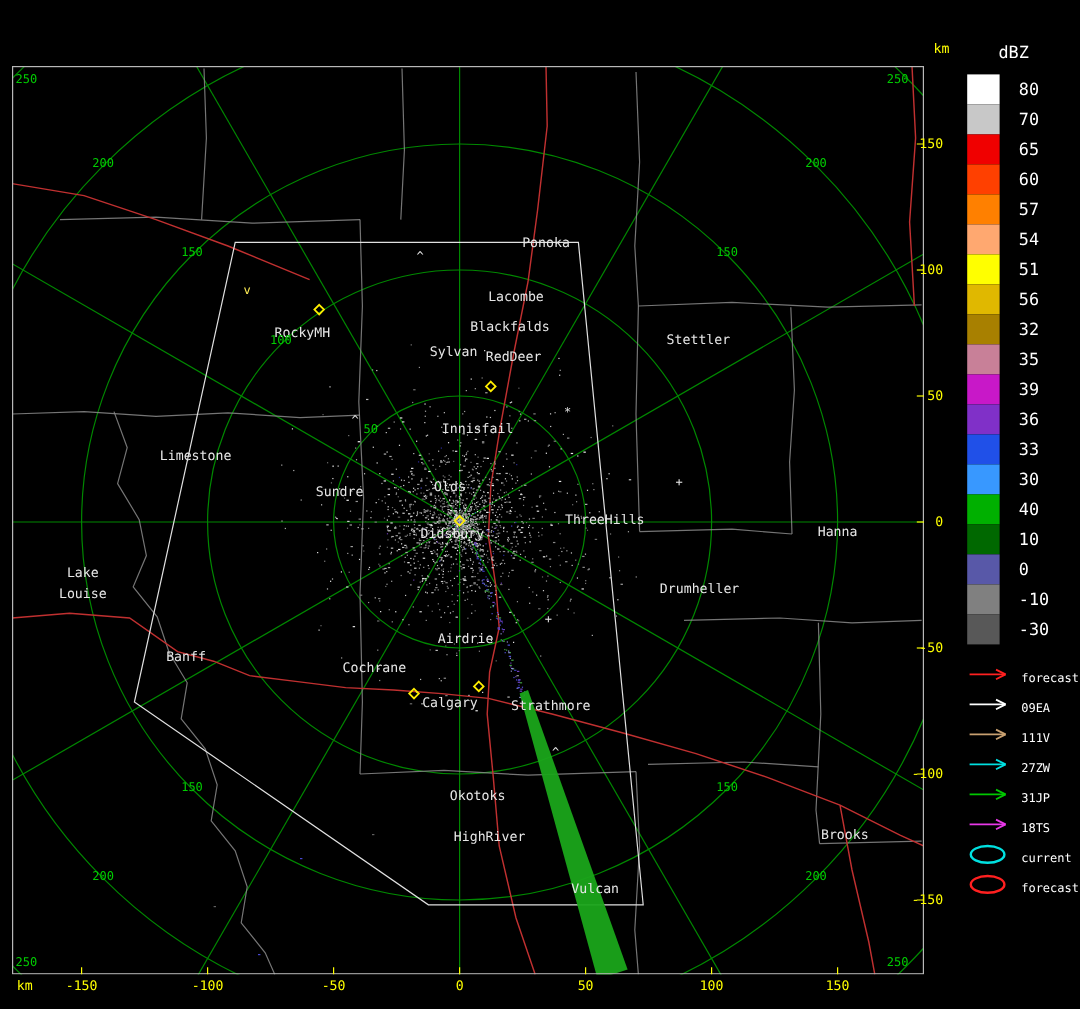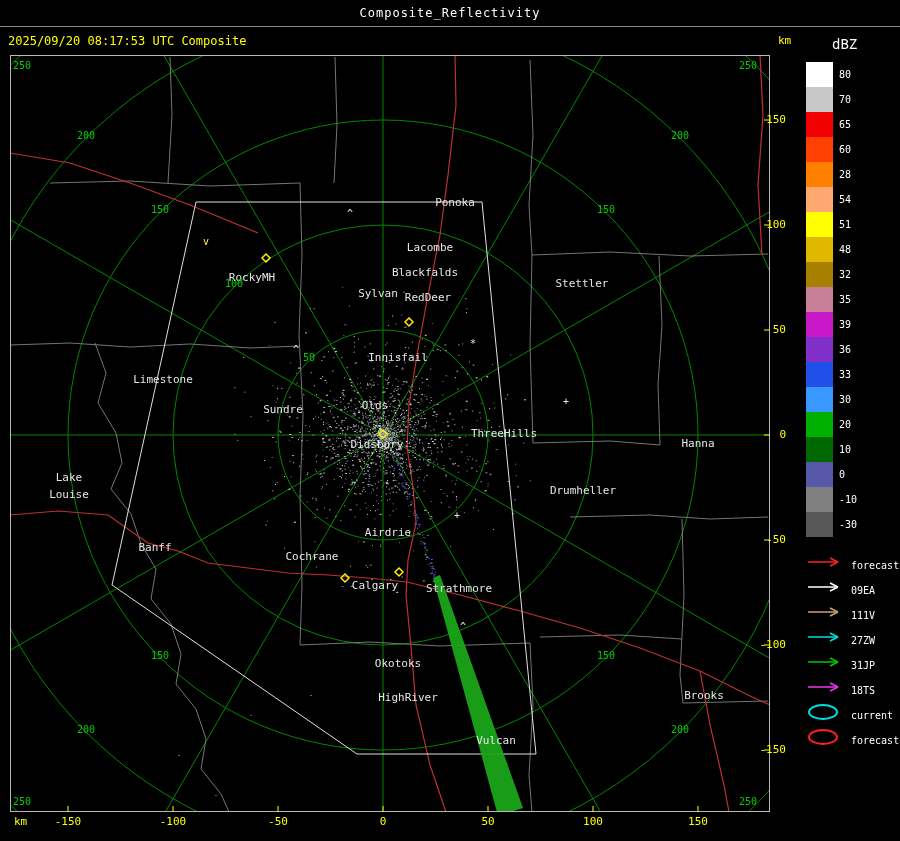--- a/index.html
+++ b/index.html
@@ -19,37 +19,33 @@
 
   .bottom-axis{position:absolute;left:0;top:815px;width:900px;height:16px}
   .bottom-axis .unit{position:absolute;left:14px;top:0;color:#ffff00;font-size:11px}
   .tickx{position:absolute;top:0;transform:translateX(-50%);color:#ffff00;font-size:11px;white-space:nowrap}
   .right-axis{position:absolute;left:744px;top:0;width:48px;height:841px}
   .ticky{position:absolute;right:6px;width:42px;text-align:right;color:#ffff00;font-size:11px}
 
   .colorbar{position:absolute;left:806px;top:62px;width:90px}
   .cb-row{display:flex;align-items:center;height:25px}
   .cb-swatch{width:27px;height:25px}
-  .cb-label{margin-left:6px;color:#ffffff;font-size:10px}
+  .cb-label{margin-left:16px;color:#ffffff;font-size:14px}
 
   .legend{position:absolute;left:806px;top:546px;width:94px}
   .lg-row{display:flex;align-items:flex-end;height:25px}
   .lg-sym{width:42px;height:18px;flex:0 0 42px}
   .lg-label{color:#ffffff;font-size:10px;margin-left:3px}
 </style>
 </head>
 <body>
 
 <div class="screen">
 
-  <div class="titlebar">
-    <span>Composite_Reflectivity</span>
-  </div>
 
-  <span class="timestamp">2025/09/20 08:17:53 UTC Composite</span>
   <span class="unit-right">km</span>
   <span class="cb-title">dBZ</span>
 
   <svg id="radar-svg" width="760" height="757" viewBox="0 0 760 757">
       <defs>
         <clipPath id="mapclip">
           <rect x="0" y="0" width="760" height="757"></rect>
         </clipPath>
       </defs>
       <g clip-path="url(#mapclip)" font-family="&quot;DejaVu Sans Mono&quot;,monospace">
@@ -2266,33 +2262,33 @@
       <div class="cb-row">
         <div class="cb-swatch" style="background: rgb(240, 0, 0);"></div>
         <span class="cb-label">65</span>
       </div>
       <div class="cb-row">
         <div class="cb-swatch" style="background: rgb(255, 64, 0);"></div>
         <span class="cb-label">60</span>
       </div>
       <div class="cb-row">
         <div class="cb-swatch" style="background: rgb(255, 128, 0);"></div>
-        <span class="cb-label">28</span>
+        <span class="cb-label">57</span>
       </div>
       <div class="cb-row">
         <div class="cb-swatch" style="background: rgb(255, 168, 112);"></div>
         <span class="cb-label">54</span>
       </div>
       <div class="cb-row">
         <div class="cb-swatch" style="background: rgb(255, 255, 0);"></div>
         <span class="cb-label">51</span>
       </div>
       <div class="cb-row">
         <div class="cb-swatch" style="background: rgb(224, 184, 0);"></div>
-        <span class="cb-label">48</span>
+        <span class="cb-label">56</span>
       </div>
       <div class="cb-row">
         <div class="cb-swatch" style="background: rgb(168, 128, 0);"></div>
         <span class="cb-label">32</span>
       </div>
       <div class="cb-row">
         <div class="cb-swatch" style="background: rgb(200, 128, 152);"></div>
         <span class="cb-label">35</span>
       </div>
       <div class="cb-row">
@@ -2306,21 +2302,21 @@
       <div class="cb-row">
         <div class="cb-swatch" style="background: rgb(32, 80, 232);"></div>
         <span class="cb-label">33</span>
       </div>
       <div class="cb-row">
         <div class="cb-swatch" style="background: rgb(56, 152, 255);"></div>
         <span class="cb-label">30</span>
       </div>
       <div class="cb-row">
         <div class="cb-swatch" style="background: rgb(0, 176, 0);"></div>
-        <span class="cb-label">20</span>
+        <span class="cb-label">40</span>
       </div>
       <div class="cb-row">
         <div class="cb-swatch" style="background: rgb(0, 104, 0);"></div>
         <span class="cb-label">10</span>
       </div>
       <div class="cb-row">
         <div class="cb-swatch" style="background: rgb(88, 88, 168);"></div>
         <span class="cb-label">0</span>
       </div>
       <div class="cb-row">

